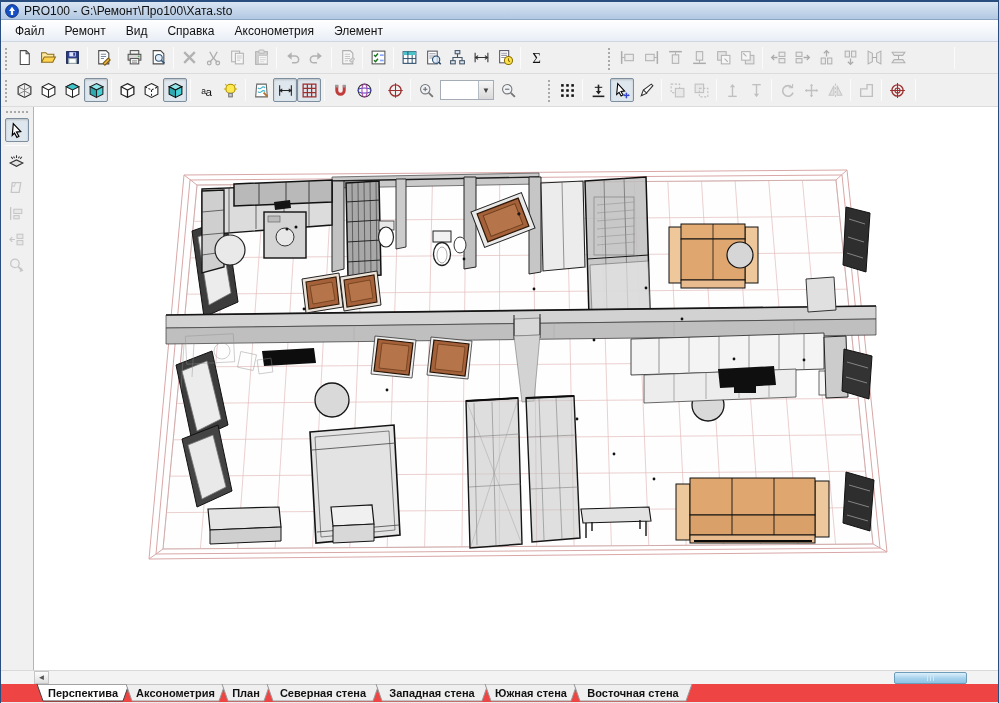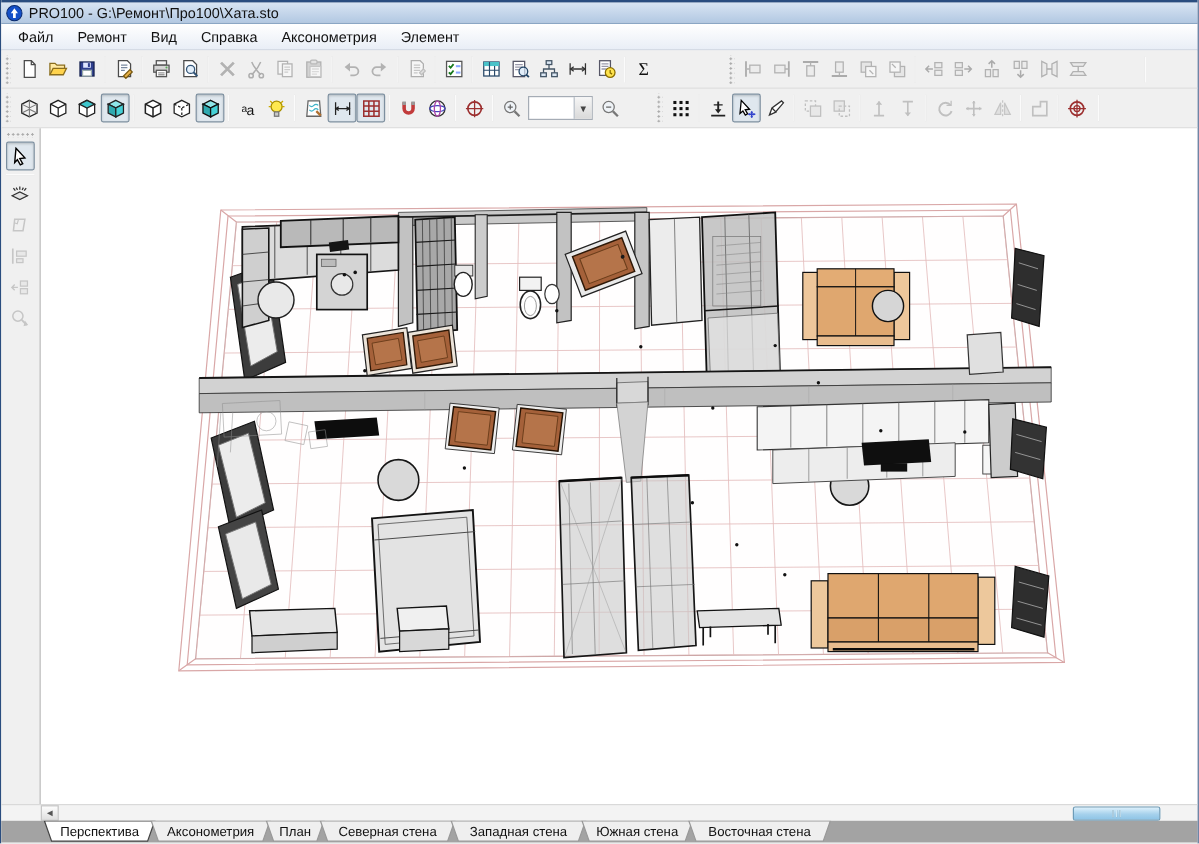--- a/index.html
+++ b/index.html
@@ -41,21 +41,21 @@
   #scene{position:absolute;left:0;top:0;}
   
   #hscroll{height:14px;background:#f3f3f3;border-top:1px solid #d9d9d9;position:relative;display:flex;}
   #hs-left{width:15px;height:13px;background:linear-gradient(#fdfdfd,#dfdfdf);border:1px solid #c6c6c6;
     font-size:8px;color:#555;display:flex;align-items:center;justify-content:center;margin-left:33px;}
   #hs-thumb{position:absolute;left:893px;top:1px;width:73px;height:12px;border:1px solid #6d9cb8;border-radius:2px;
     background:linear-gradient(#dcf0fb,#a6d1ec 55%,#8ec4e6);display:flex;align-items:center;justify-content:center;}
   #hs-thumb .grip{display:flex;gap:2px;}
   #hs-thumb .grip i{width:1px;height:6px;background:#567f97;border-right:1px solid #cfe8f5;}
   
-  #tabsbar{height:18px;background:#a3a3a3;position:relative;}
+  #tabsbar{height:18px;background:#ef4444;position:relative;font-weight:bold;}
   #bottomstrip{height:3px;background:linear-gradient(#ededed,#dcdcdc);}
 </style>
 </head>
 <body>
 
 <div id="app">
 
   <div id="titlebar">
     <svg id="app-logo" viewBox="0 0 16 16">
       <circle cx="8" cy="8" r="7.3" fill="#1450c8" stroke="#0a2a6e"></circle>

